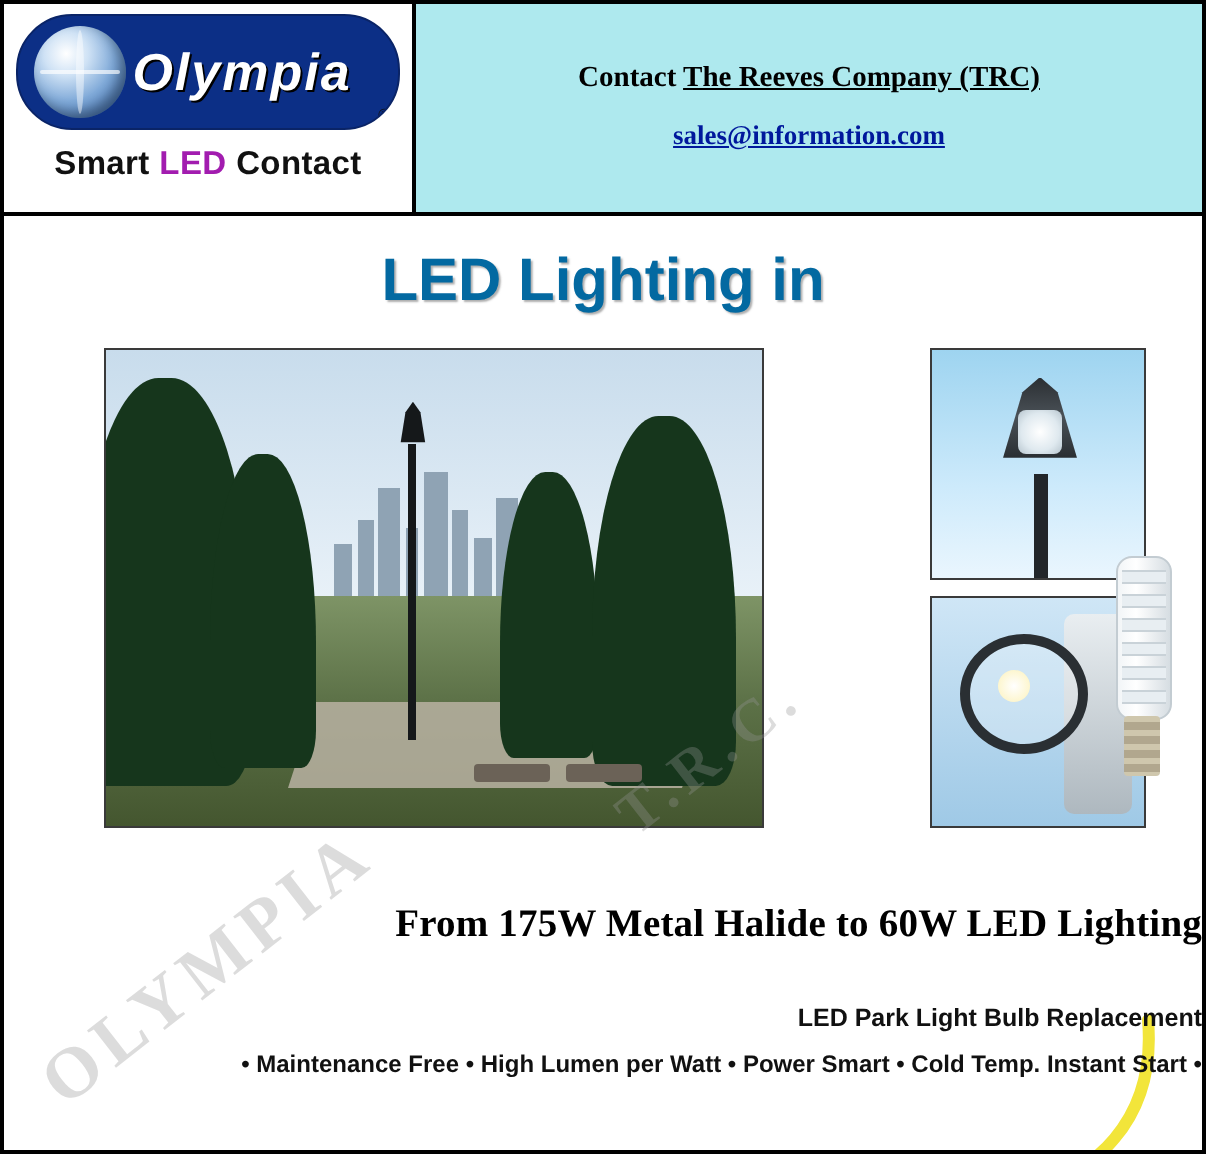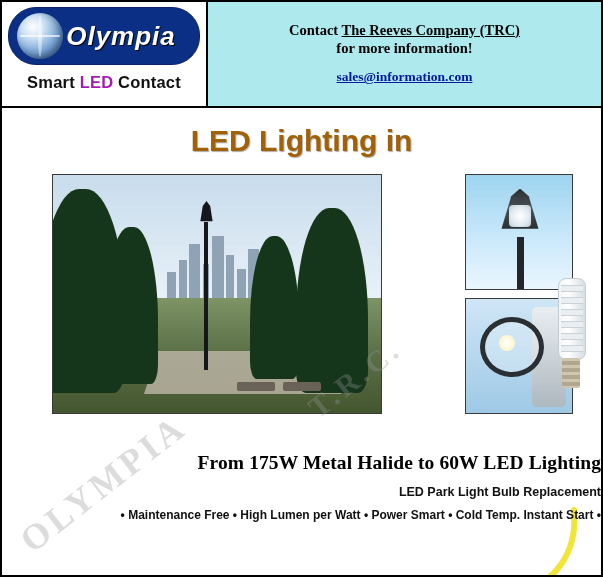--- a/index.html
+++ b/index.html
@@ -201,21 +201,21 @@
     padding: 0;
   }
 
   .title-block {
     text-align: center;
     padding-top: 14px;
   }
   .title-line {
     font-size: 30px;
     font-weight: bold;
-    color: #a16207;
+    color: #0369a1;
     font-family: "Liberation Sans", sans-serif;
     line-height: 1.25;
     text-shadow: 1px 1px 1px rgba(120,120,120,0.6);
   }
 
   
   .watermark {
     position: absolute;
     left: 0; top: 90px;
     width: 603px;
@@ -435,21 +435,21 @@
     z-index: 8;
   }
   .cap-main {
     font-size: 19.5px;
     font-weight: bold;
     color: #000000;
     font-family: "Liberation Serif", serif;
     letter-spacing: 0.1px;
   }
   .cap-sub {
-    margin-top: 11px;
+    margin-top: 28px;
     font-size: 12.5px;
     font-weight: bold;
     color: #111111;
     font-family: "Liberation Sans", sans-serif;
   }
   .cap-bullets {
     margin-top: 9px;
     font-size: 12px;
     font-weight: bold;
     color: #111111;
@@ -467,21 +467,20 @@
       <div class="logo-badge">
         <span class="globe"></span>
         <span class="logo-word">Olympia</span>
         <span class="logo-reg">®</span>
       </div>
       <div class="logo-tag"><span>Smart </span><span class="green">LED</span><span> Contact</span></div>
     </div>
 
     <div class="contact-cell">
       <div class="contact-line1"><span>Contact </span><span class="u">The Reeves Company (TRC)</span></div>
-      <div class="contact-line2">for more information!</div>
       <div class="contact-email">sales@information.com</div>
     </div>
 
   </div>
 
   <div class="content">
 
     <div class="title-block">
       <div class="title-line">LED Lighting in</div>
     </div>

